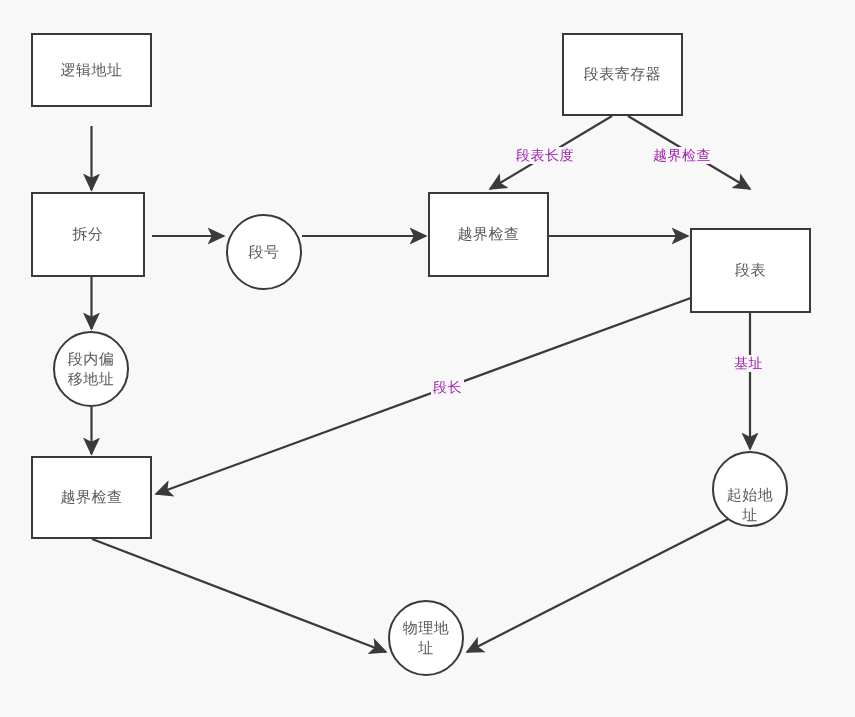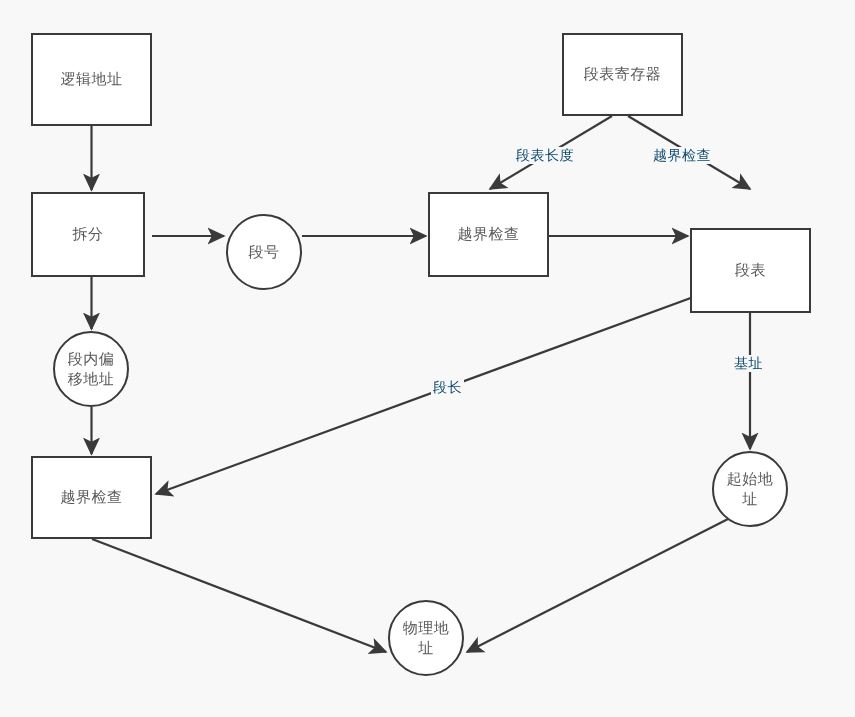--- a/index.html
+++ b/index.html
@@ -41,21 +41,21 @@
   }
   .node.rect { border-radius: 0; }
   .node.circle { border-radius: 50%; }
   .node-label {
     display: block;
     padding: 0 6px;
     white-space: pre-line;
   }
   .edge-label {
     position: absolute;
-    color: #0c4a6e;
+    color: #a21caf;
     font-size: 14px;
     letter-spacing: 0.5px;
     background: #f8f8f8;
     padding: 0 2px;
     white-space: nowrap;
     line-height: 1.2;
   }
 </style>
 </head>
 <body>
@@ -87,21 +87,21 @@
 
     <line x1="748" y1="277" x2="156" y2="494" stroke="#3a3a3a" stroke-width="2.2" marker-end="url(#arrow)"></line>
 
     <line x1="750" y1="277" x2="750" y2="449" stroke="#3a3a3a" stroke-width="2.2" marker-end="url(#arrow)"></line>
 
     <line x1="92" y1="539" x2="386" y2="652" stroke="#3a3a3a" stroke-width="2.2" marker-end="url(#arrow)"></line>
 
     <line x1="728" y1="519" x2="467" y2="652" stroke="#3a3a3a" stroke-width="2.2" marker-end="url(#arrow)"></line>
   </svg>
 
-  <div class="node rect" style="left:31px; top:33px; width:121px; height:93px;">
+  <div class="node rect" style="left:31px; top:33px; width:121px; height:74px;">
     <span class="node-label">逻辑地址</span>
   </div>
 
   <div class="node rect" style="left:31px; top:192px; width:114px; height:85px;">
     <span class="node-label">拆分</span>
   </div>
 
   <div class="node circle" style="left:226px; top:214px; width:76px; height:76px;">
     <span class="node-label">段号</span>
   </div>
@@ -120,21 +120,21 @@
 
   <div class="node circle" style="left:53px; top:331px; width:76px; height:76px;">
     <span class="node-label">段内偏
 移地址</span>
   </div>
 
   <div class="node rect" style="left:31px; top:456px; width:121px; height:83px;">
     <span class="node-label">越界检查</span>
   </div>
 
-  <div class="node circle" style="left:712px; top:451px; width:76px; height:76px;">
+  <div class="node circle" style="left:712px; top:451px; width:76px; height:76px;align-items:flex-end;">
     <span class="node-label">起始地
 址</span>
   </div>
 
   <div class="node circle" style="left:388px; top:600px; width:76px; height:76px;">
     <span class="node-label">物理地
 址</span>
   </div>
 
   <span class="edge-label" style="left:514px; top:147px;">段表长度</span>

